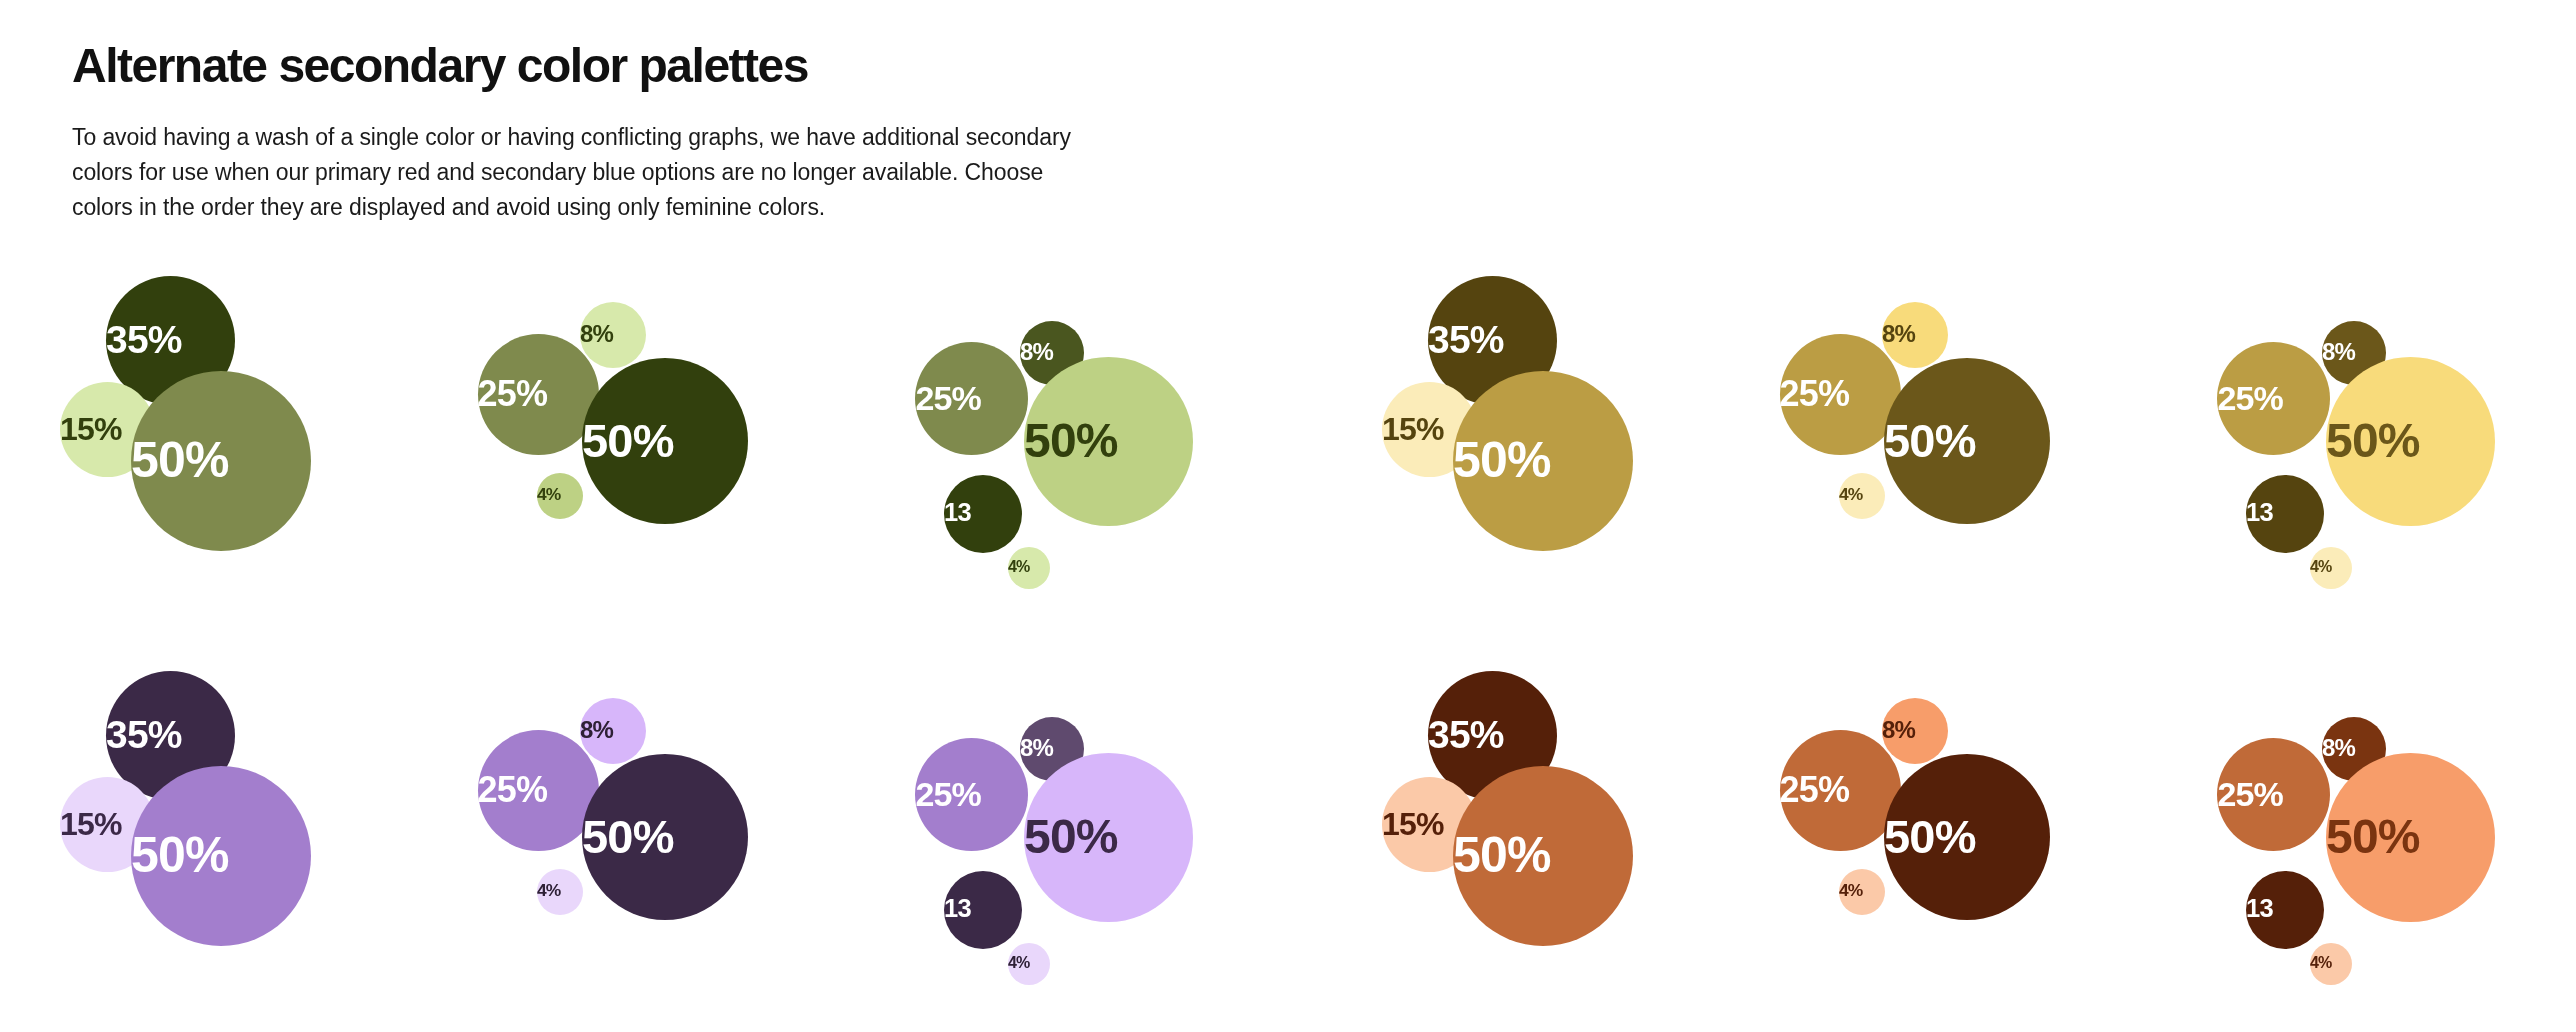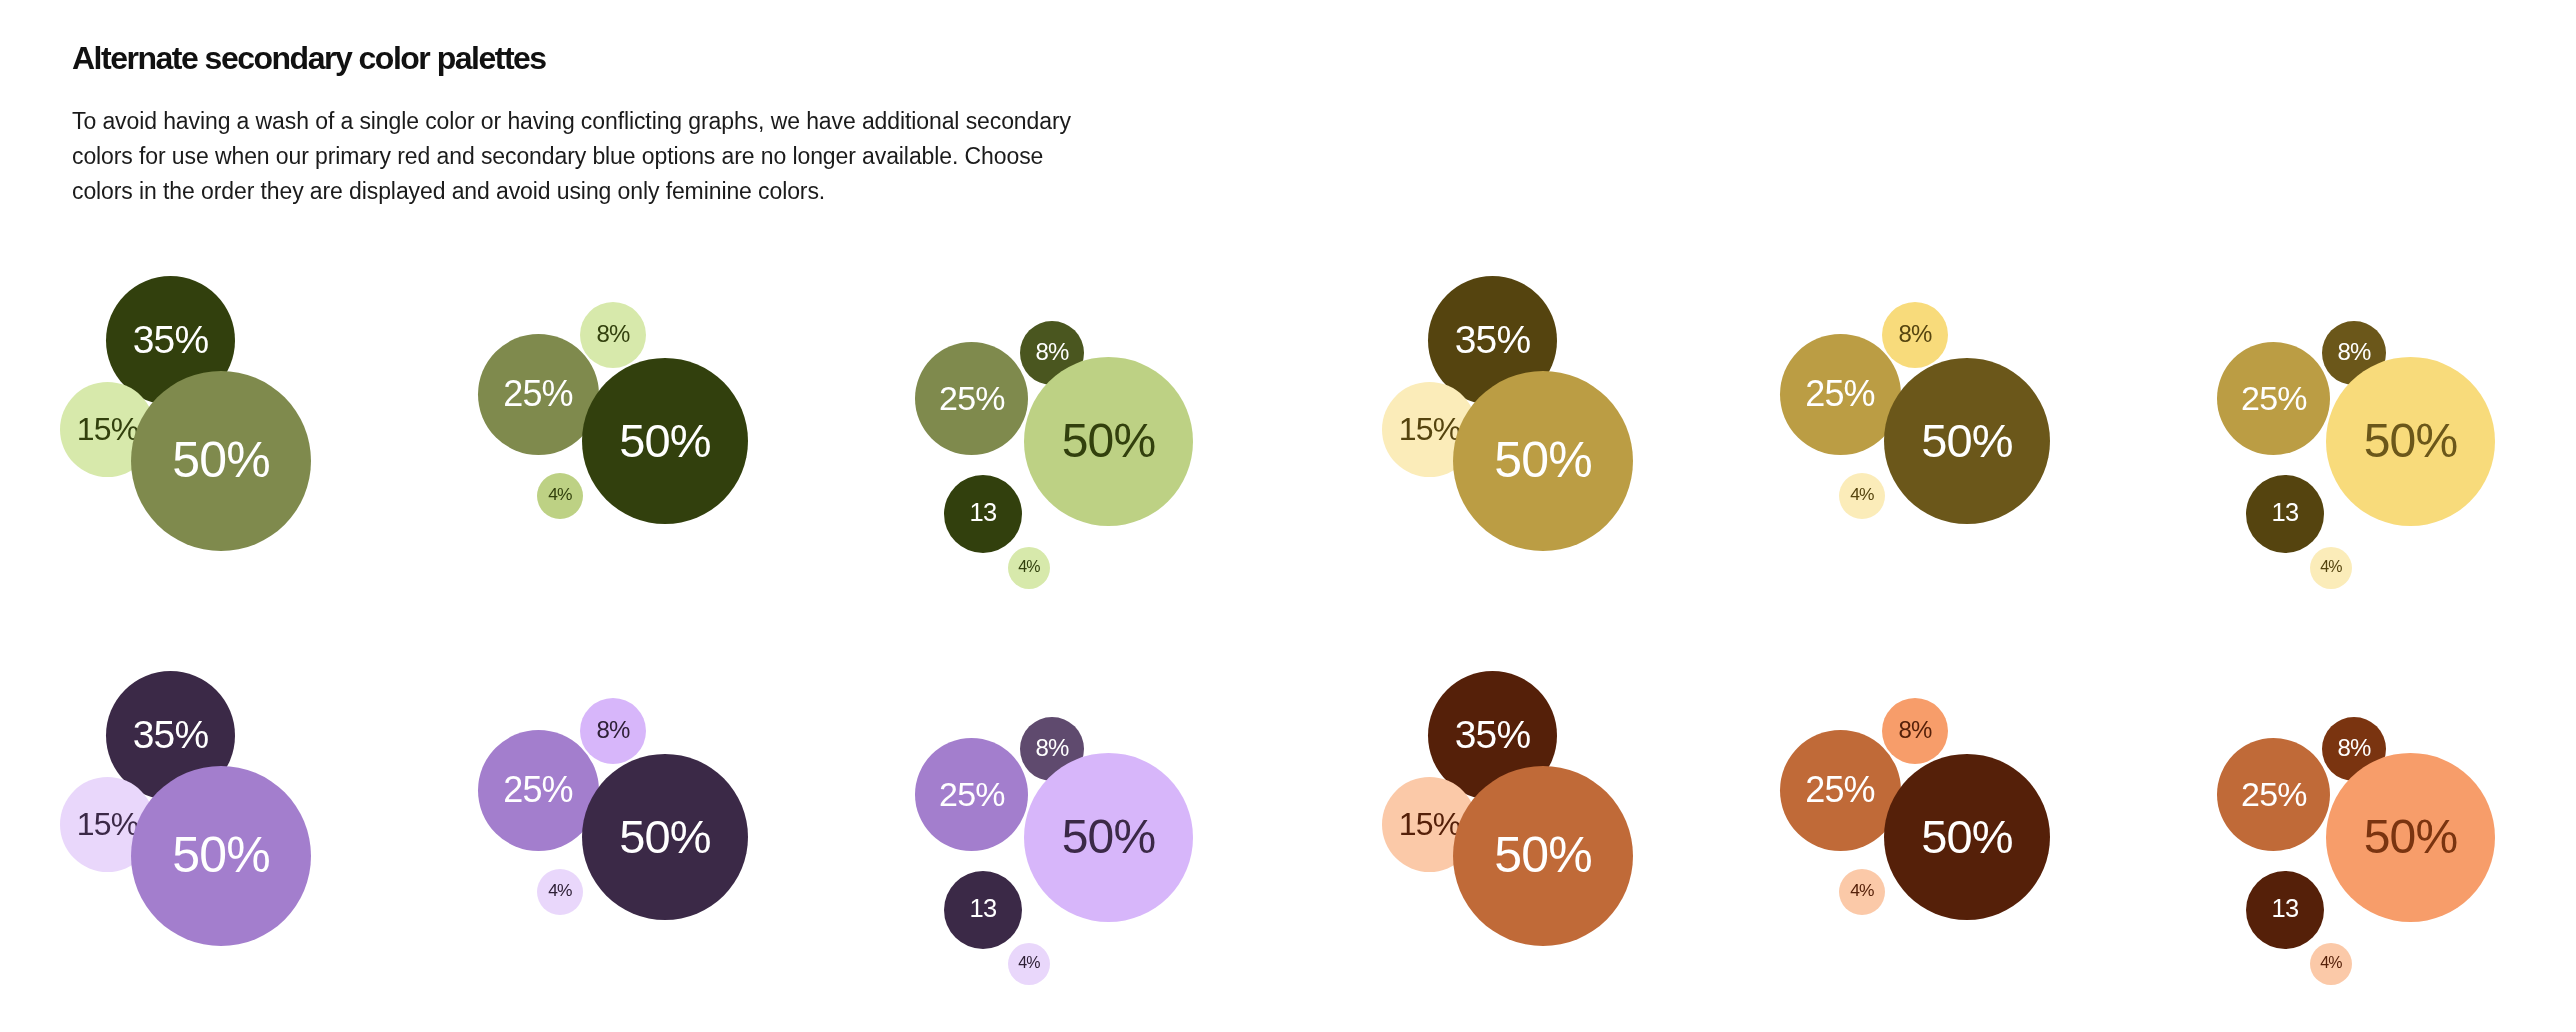--- a/index.html
+++ b/index.html
@@ -8,40 +8,40 @@
     width:2576px;height:1032px;
     background:#ffffff;
     font-family:"Liberation Sans",sans-serif;
     overflow:hidden;
     position:relative;
   }
   #page-root{position:relative;width:2576px;height:1032px;}
 
   .header{position:absolute;left:72px;top:42px;width:1140px;}
   .page-title{
-    font-size:32px;line-height:1.02;
+    font-size:48px;line-height:1.02;
     font-weight:700;letter-spacing:-1.5px;
     color:#111111;margin:0 0 0 0;
     white-space:nowrap;
   }
   .page-desc{
     margin-top:29.5px;
     font-size:23px;line-height:1.52;
     color:#1b1b1b;font-weight:400;
     width:1026px;letter-spacing:-0.1px;
   }
 
   .clusters-area{position:absolute;left:0;top:0;width:2576px;height:1032px;}
 
   .cluster{position:absolute;}
   .bubble{
     position:absolute;
     border-radius:50%;
-    display:flex;align-items:center;justify-content:center;
-    font-weight:400;
+    display:flex;align-items:center;
+    font-weight:700;
     letter-spacing:-0.8px;
     box-sizing:border-box;
     line-height:1;
   }
   .bubble span{display:block;transform:translateY(-0.7px);}
 </style>
 </head>
 <body>
 
 <div id="page-root">

